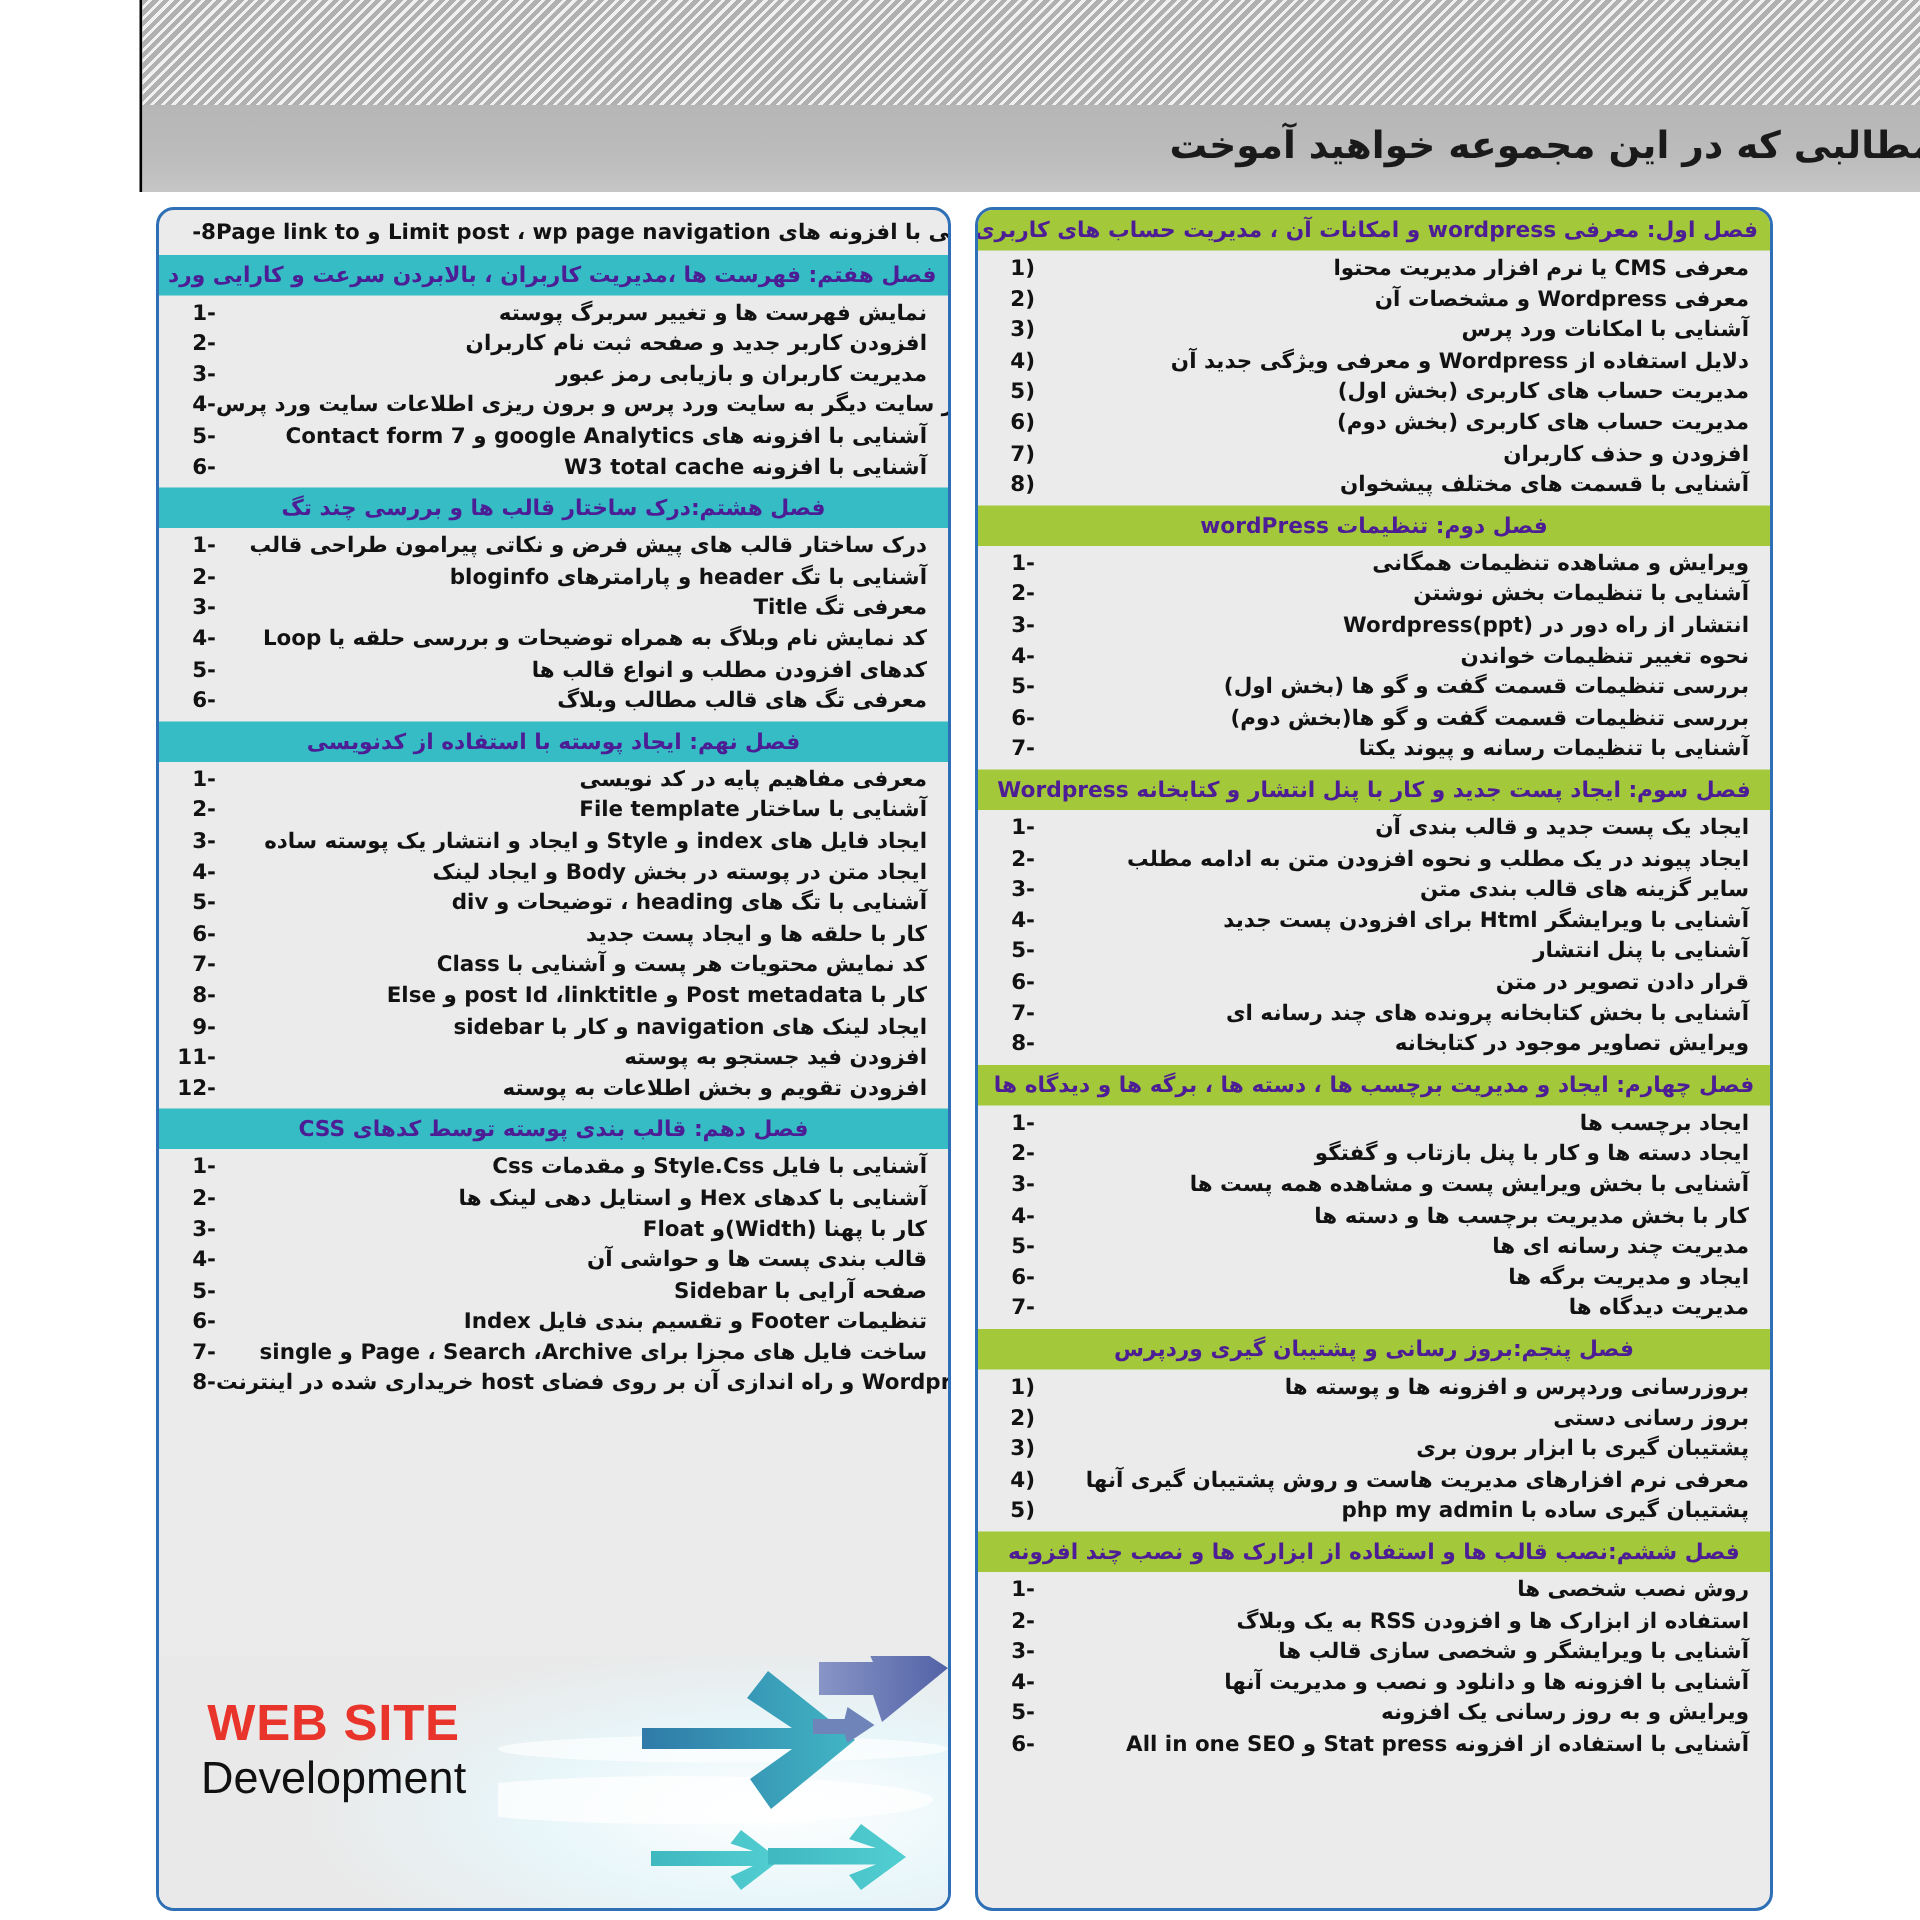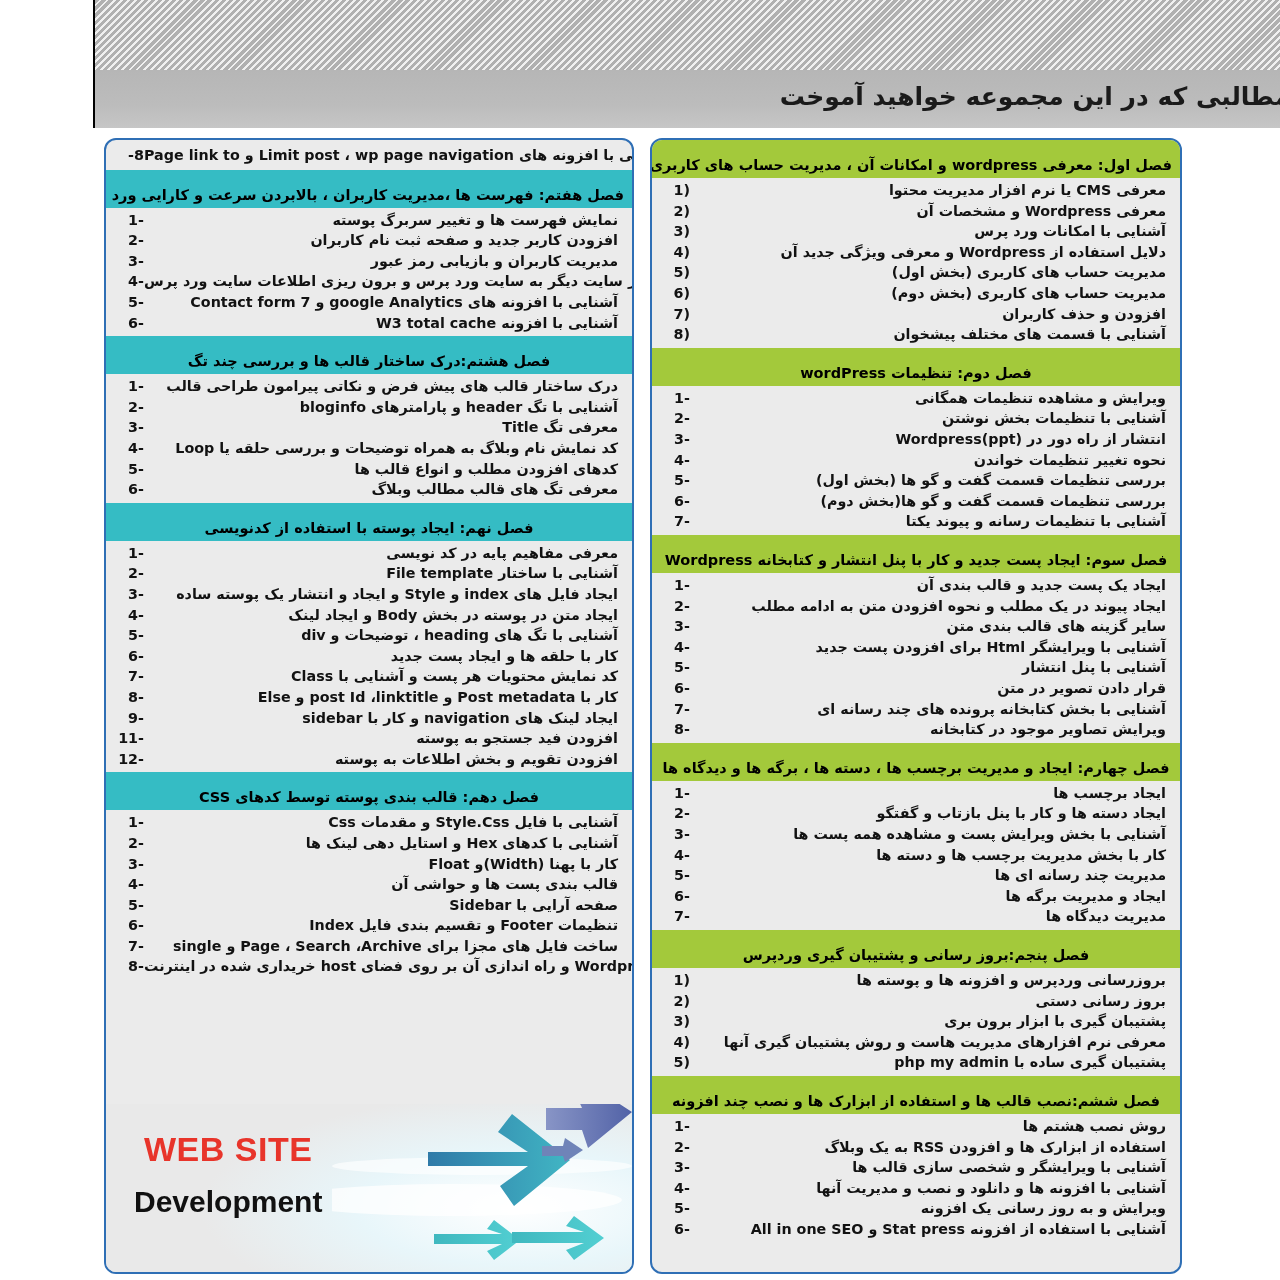--- a/index.html
+++ b/index.html
@@ -92,22 +92,22 @@
     direction: rtl;
     padding: 0;
   }
 
   
   .chapter-bar {
     direction: rtl;
     text-align: center;
     font-size: 14.5px;
     font-weight: bold;
-    color: #000000;
-    padding: 16px 8px 4px 8px;
+    color: #4c1d95;
+    padding: 5px 8px 4px 8px;
     line-height: 1.25;
     box-sizing: border-box;
     white-space: nowrap;
     overflow: hidden;
   }
   .bar-green { background: #a3c93b; }
   .bar-teal  { background: #35bcc4; }
 
   
   ul.items {
@@ -182,23 +182,22 @@
     color: #e8342a;
     letter-spacing: 0.5px;
     line-height: 1;
     font-family: "Liberation Sans", sans-serif;
     text-align: center;
   }
   #logo-line2 {
     font-size: 30px;
     color: #111111;
     line-height: 1.15;
-    margin-top: 19px;
+    margin-top: 3px;
     font-family: "Liberation Sans", sans-serif;
-    font-weight: bold;
   }
   #arrows { position: absolute; right: 0; top: 0; width: 300px; height: 168px; }
 </style>
 </head>
 <body>
 
 <div id="left-rule"></div>
 <div id="right-rule"></div>
 <div id="banner">
   <div id="banner-hatch"></div>
@@ -360,21 +359,21 @@
         </li>
         <li>
           <span class="num">5)</span>
           <span class="txt">پشتیبان گیری ساده با php my admin</span>
         </li>
       </ul>
       <div class="chapter-bar bar-green">فصل ششم:نصب قالب ها و استفاده از ابزارک ها و نصب چند افزونه</div>
       <ul class="items">
         <li>
           <span class="num">1-</span>
-          <span class="txt">روش نصب هشتم ها</span>
+          <span class="txt">روش نصب شخصی ها</span>
         </li>
         <li>
           <span class="num">2-</span>
           <span class="txt">استفاده از ابزارک ها و افزودن RSS به یک وبلاگ</span>
         </li>
         <li>
           <span class="num">3-</span>
           <span class="txt">آشنایی با ویرایشگر و شخصی سازی قالب ها</span>
         </li>
         <li>

